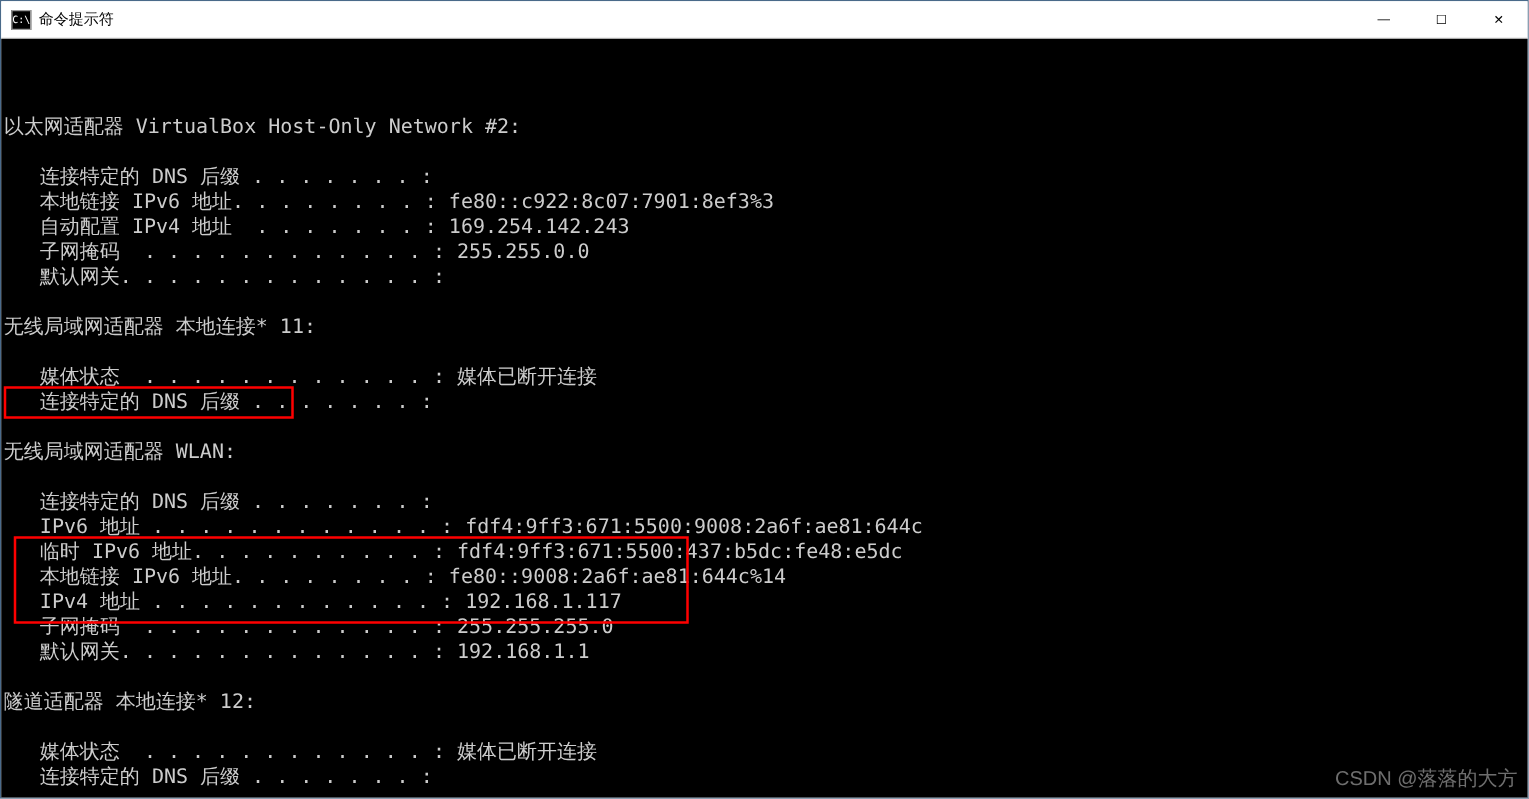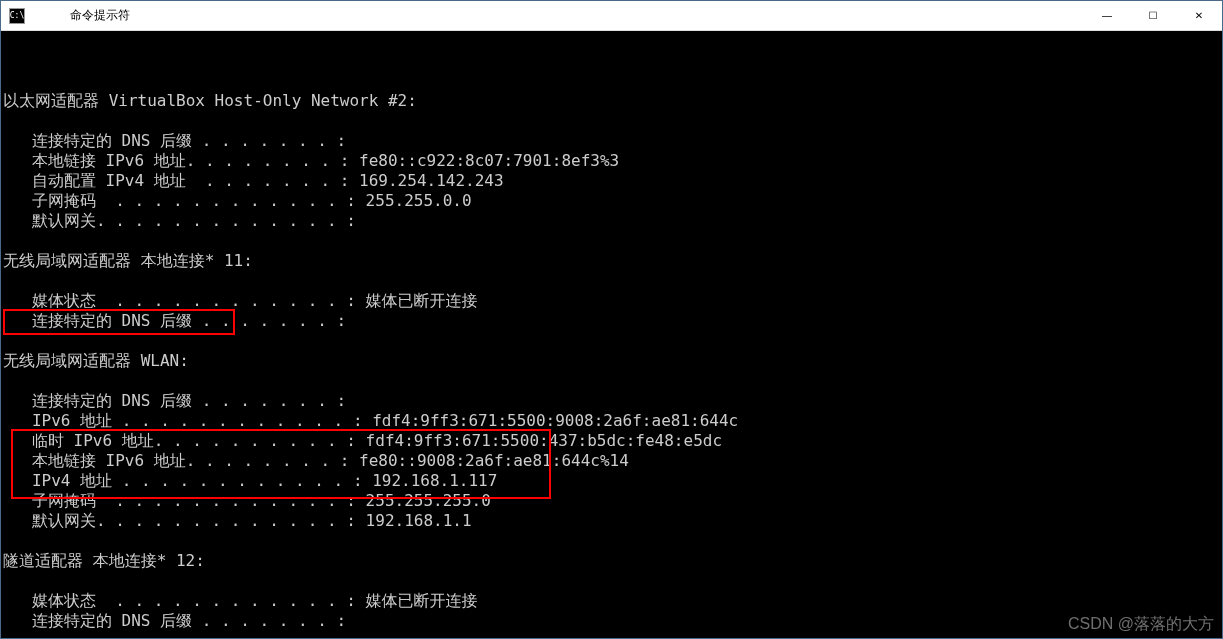--- a/index.html
+++ b/index.html
@@ -41,21 +41,20 @@
       align-items: center;
       justify-content: center;
       font-size: 8px;
       color: #fff;
       font-family: Consolas, monospace;
     }
     .titlebar-title {
       font-size: 12px;
       color: #000;
       flex: 1;
-      margin-left: 39px;
     }
     .window-controls {
       display: flex;
       height: 100%;
     }
     .win-btn {
       width: 46px;
       height: 100%;
       display: flex;
       align-items: center;

